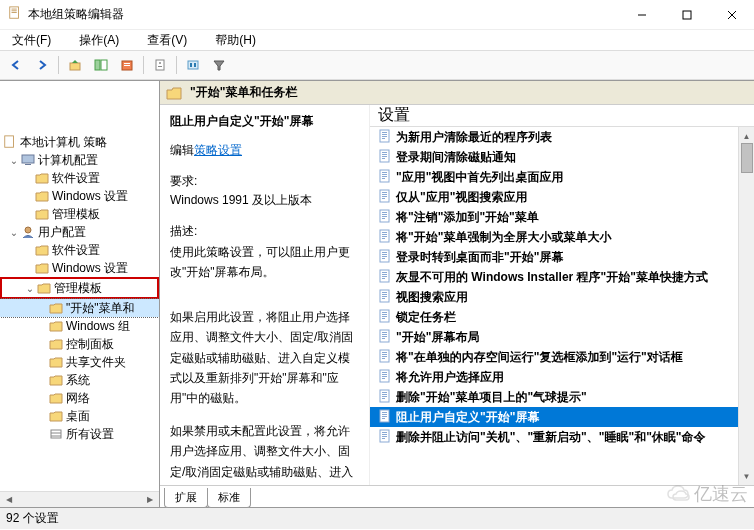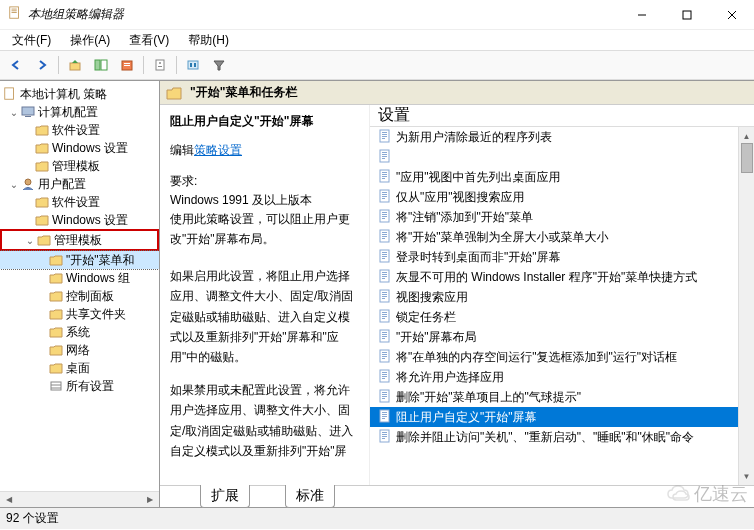--- a/index.html
+++ b/index.html
@@ -1,37 +1,37 @@
 <!DOCTYPE html>
 <html><head>
 <meta charset="utf-8">
 <style>
 * { box-sizing: border-box; margin: 0; padding: 0; font-family: "Microsoft YaHei", SimSun, Arial, sans-serif; }
 body { width: 754px; height: 530px; background: #fff; font-size: 12px; overflow: hidden; position: relative; }
 
 
 .title-bar { height: 30px; display: flex; align-items: center; justify-content: space-between; padding-left: 8px; border-bottom: 1px solid #eee; }
-.title-left { display: flex; align-items: center; gap: 6px; font-style: italic; }
+.title-left { display: flex; align-items: center; gap: 6px; }
 .title-text { font-size: 12px; }
 .title-controls { display: flex; }
 .title-btn { width: 45px; height: 30px; display: flex; align-items: center; justify-content: center; cursor: pointer; }
 
 
-.menu-bar { height: 20px; display: flex; align-items: center; padding: 0 6px; gap: 7px; }
+.menu-bar { height: 20px; display: flex; align-items: center; padding: 0 6px; gap: 16px; }
 .menu-item { padding: 2px 6px; cursor: pointer; }
 
 
 .toolbar { height: 30px; display: flex; align-items: center; padding: 0 4px; gap: 2px; border-top: 1px solid #ddd; border-bottom: 1px solid #ddd; background: #f9f9f9; }
 .tb-btn { width: 24px; height: 24px; display: flex; align-items: center; justify-content: center; cursor: pointer; border: 1px solid transparent; }
 .tb-sep { width: 1px; height: 18px; background: #ccc; margin: 0 2px; }
 
 
 .main { display: flex; height: 427px; border-top: 1px solid #999;}
 .tree-pane { width: 160px; border-right: 1px solid #999; overflow: hidden; position: relative; background: #fff; }
-.tree { padding: 4px 0; }
+.tree { padding: 12px 0; margin-top: 40px; }
 .tree-row { display: flex; align-items: center; height: 18px; padding: 0 2px; cursor: pointer; white-space: nowrap; }
 .tree-row.selected { background: #cce8ff; outline: 1px dotted #666; }
 .tw { width: 12px; display: inline-block; text-align: center; color: #666; font-size: 10px; }
 .folder { width: 16px; height: 14px; display: inline-flex; align-items: center; justify-content: center; margin-right: 2px; }
 .highlight-box { border: 2px solid #c00; padding: 0; }
 .tree-scroll-h { position: absolute; bottom: 0; left: 0; right: 0; height: 16px; background: #f0f0f0; border-top: 1px solid #ddd; display:flex; align-items:center; justify-content:space-between; padding:0 2px;}
 .scroll-arrow{width:14px;height:14px;display:flex;align-items:center;justify-content:center;color:#666;font-size:8px;}
 
 
 .right-pane { flex: 1; display: flex; flex-direction: column; }
@@ -39,29 +39,29 @@
 .header-text { font-weight: bold; }
 .content { flex: 1; display: flex; overflow: hidden; }
 .desc-pane { width: 210px; border-right: 1px solid #eee; padding: 8px 8px 8px 10px; overflow: hidden; }
 .desc-title { font-weight: bold; margin-bottom: 12px; }
 .desc-link { color: #0066cc; text-decoration: underline; cursor: pointer; }
 .desc-label { margin-top: 14px; margin-bottom: 2px; }
 .desc-body { line-height: 1.7; }
 .list-pane { flex: 1; display: flex; flex-direction: column; position: relative; }
 .list-header { height: 22px; border-bottom: 1px solid #ddd; display: flex; align-items: center; padding-left: 8px; background: #fff; }
 .list-col { font-size: 16px; }
-.list-body { flex: 1; overflow: hidden; }
+.list-body { flex: 1; overflow: hidden; font-weight: bold; }
 .list-row { display: flex; align-items: center; height: 20px; padding-left: 8px; cursor: pointer; gap: 4px; }
 .list-row.selected { background: #0078d7; color: #fff; }
 .list-scroll-v { position: absolute; right: 0; top: 22px; bottom: 0; width: 16px; background: #f0f0f0; border-left: 1px solid #ddd; display:flex;flex-direction:column;align-items:center;justify-content:space-between;padding:2px 0;}
 .thumb{width:12px;flex:0 0 30px;background:#c2c2c2;border:1px solid #a0a0a0;margin-top:0;}
 
 
 .tabs { height: 22px; display: flex; align-items: flex-end; padding-left: 4px; border-top:1px solid #ccc;}
-.tab { padding: 2px 10px; border: 1px solid #999; border-top: none; background: #fff; font-size: 14px; cursor: pointer; position: relative; bottom: -1px; border-radius: 0 0 4px 4px; margin-right: -1px; margin-left: 36px;}
+.tab { padding: 2px 10px; border: 1px solid #999; border-top: none; background: #fff; font-size: 11px; cursor: pointer; position: relative; bottom: -1px; border-radius: 0 0 4px 4px; margin-right: -1px;}
 .tab.active { background: #fff; z-index: 1; }
 
 
 .status-bar { height: 22px; border-top: 1px solid #999; display: flex; align-items: center; padding: 0 6px; background: #f0f0f0; font-size: 12px;}
 
 
 .watermark { position: absolute; right: 6px; bottom: 24px; opacity: 0.25; font-size: 18px; display: flex; align-items: center; gap: 2px; }
 
 
 .ico-doc { width:14px; height:14px; }
@@ -332,22 +332,23 @@
         </span>
       <span class="header-text">"开始"菜单和任务栏</span>
     </div>
     <div class="content">
 
       <div class="desc-pane">
         <div class="desc-title">阻止用户自定义"开始"屏幕</div>
         <div><span>编辑</span><span class="desc-link">策略设置</span></div>
         <div class="desc-label">要求:</div>
         <div>Windows 1991 及以上版本</div>
+        <div class="desc-label">描述:</div>
         <div class="desc-body">使用此策略设置，可以阻止用户更改"开始"屏幕布局。</div>
-        <div class="desc-body" style="margin-top:16px">如果启用此设置，将阻止用户选择应用、调整文件大小、固定/取消固定磁贴或辅助磁贴、进入自定义模式以及重新排列"开始"屏幕和"应用"中的磁贴。</div>
+        <div class="desc-body" style="margin-top:24px">如果启用此设置，将阻止用户选择应用、调整文件大小、固定/取消固定磁贴或辅助磁贴、进入自定义模式以及重新排列"开始"屏幕和"应用"中的磁贴。</div>
         <div class="desc-body" style="margin-top:12px">如果禁用或未配置此设置，将允许用户选择应用、调整文件大小、固定/取消固定磁贴或辅助磁贴、进入自定义模式以及重新排列"开始"屏</div>
       </div>
 
       <div class="list-pane">
         <div class="list-header">
           <span class="list-col">设置</span>
         </div>
         <div class="list-body" id="list-body">
             <div class="list-row">
               <span><svg class="ico-policy" viewBox="0 0 14 14">
@@ -360,20 +361,21 @@
               <span>为新用户清除最近的程序列表</span>
             </div>
             <div class="list-row">
               <span><svg class="ico-policy" viewBox="0 0 14 14">
                   <rect x="2" y="1" width="9" height="12" fill="#fff" stroke="#8aa9d4"></rect>
                   <rect x="4" y="3" width="5" height="1" fill="#8aa9d4"></rect>
                   <rect x="4" y="5" width="5" height="1" fill="#8aa9d4"></rect>
                   <rect x="4" y="7" width="5" height="1" fill="#8aa9d4"></rect>
                   <rect x="4" y="9" width="3" height="1" fill="#8aa9d4"></rect>
                 </svg></span>
+              <span>登录期间清除磁贴通知</span>
             </div>
             <div class="list-row">
               <span><svg class="ico-policy" viewBox="0 0 14 14">
                   <rect x="2" y="1" width="9" height="12" fill="#fff" stroke="#8aa9d4"></rect>
                   <rect x="4" y="3" width="5" height="1" fill="#8aa9d4"></rect>
                   <rect x="4" y="5" width="5" height="1" fill="#8aa9d4"></rect>
                   <rect x="4" y="7" width="5" height="1" fill="#8aa9d4"></rect>
                   <rect x="4" y="9" width="3" height="1" fill="#8aa9d4"></rect>
                 </svg></span>
               <span>"应用"视图中首先列出桌面应用</span>

